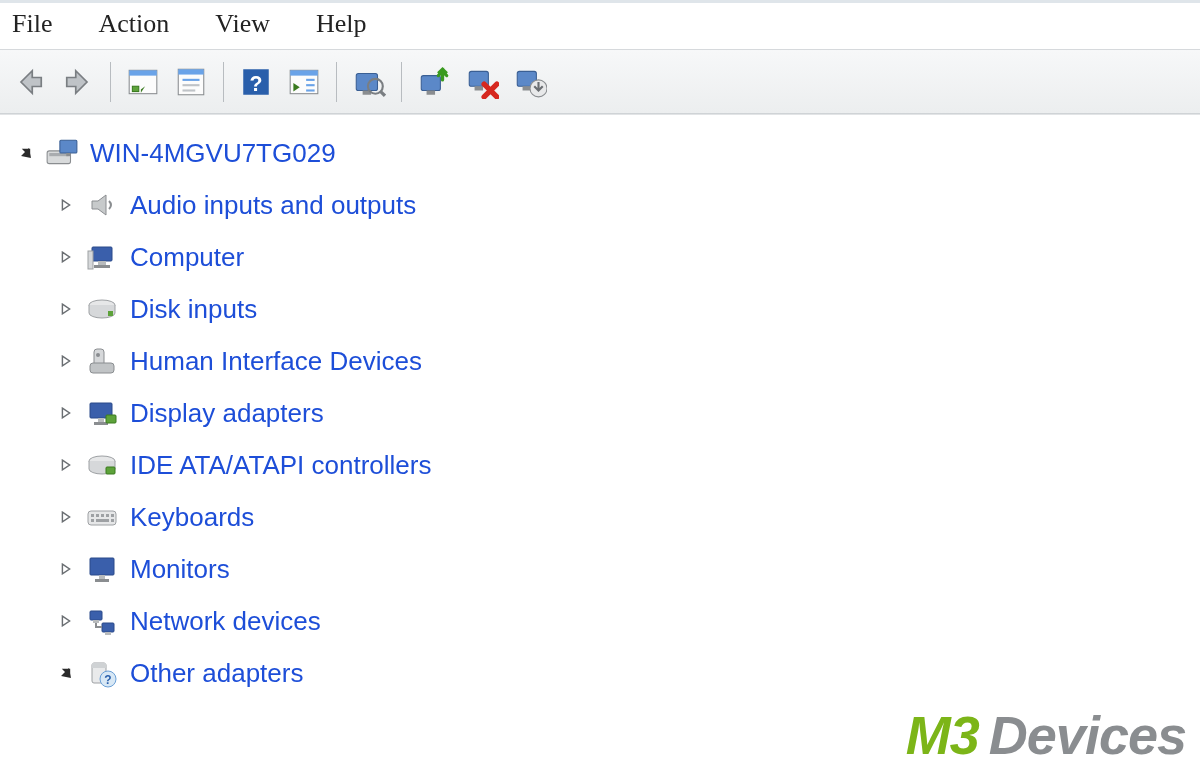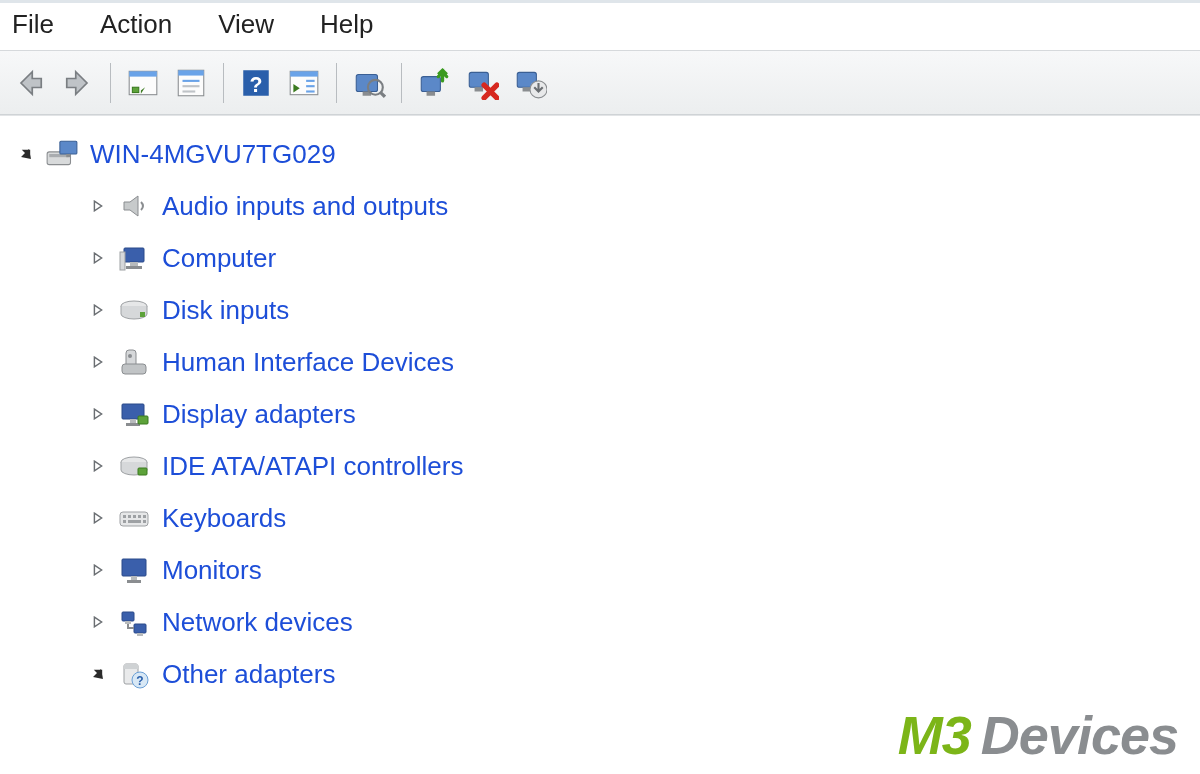--- a/index.html
+++ b/index.html
@@ -16,20 +16,21 @@
   }
   
   .menu-bar {
     display: flex;
     align-items: flex-start;
     padding: 6px 20px 10px 12px;
     border-top: 3px solid #dfe5ea;
     border-bottom: 1px solid #d6d9dc;
     gap: 46px;
     font-size: 26px;
+    font-family: Liberation Serif, serif;
   }
   .menu-item {
     cursor: default;
   }
   
   .toolbar {
     display: flex;
     align-items: center;
     padding: 4px 6px;
     background: linear-gradient(#f7f8f9, #eceeef);
@@ -58,42 +59,42 @@
   .tree-row {
     display: flex;
     align-items: center;
     height: 52px;
     padding-left: 18px;
     gap: 10px;
     cursor: default;
     font-size: 26px;
     color: #1d4ed8;
   }
-  .tree-row.child { padding-left: 90px; }
+  .tree-row.child { padding-left: 58px; }
   .expander {
     width: 16px;
     height: 16px;
     display: flex;
     align-items: center;
     justify-content: center;
   }
   .expander svg { display: block; }
   .dev-icon {
     width: 36px;
     height: 36px;
     display: flex;
     align-items: center;
     justify-content: center;
   }
   .dev-icon svg { display: block; }
   .label { white-space: nowrap; }
   
   .watermark {
     position: absolute;
-    right: 22px;
+    right: 14px;
     bottom: 8px;
     font-size: 54px;
     font-weight: 700;
     font-style: italic;
     letter-spacing: -1px;
     color: #8a8d90;
     display: flex;
     align-items: baseline;
     gap: 10px;
   }

